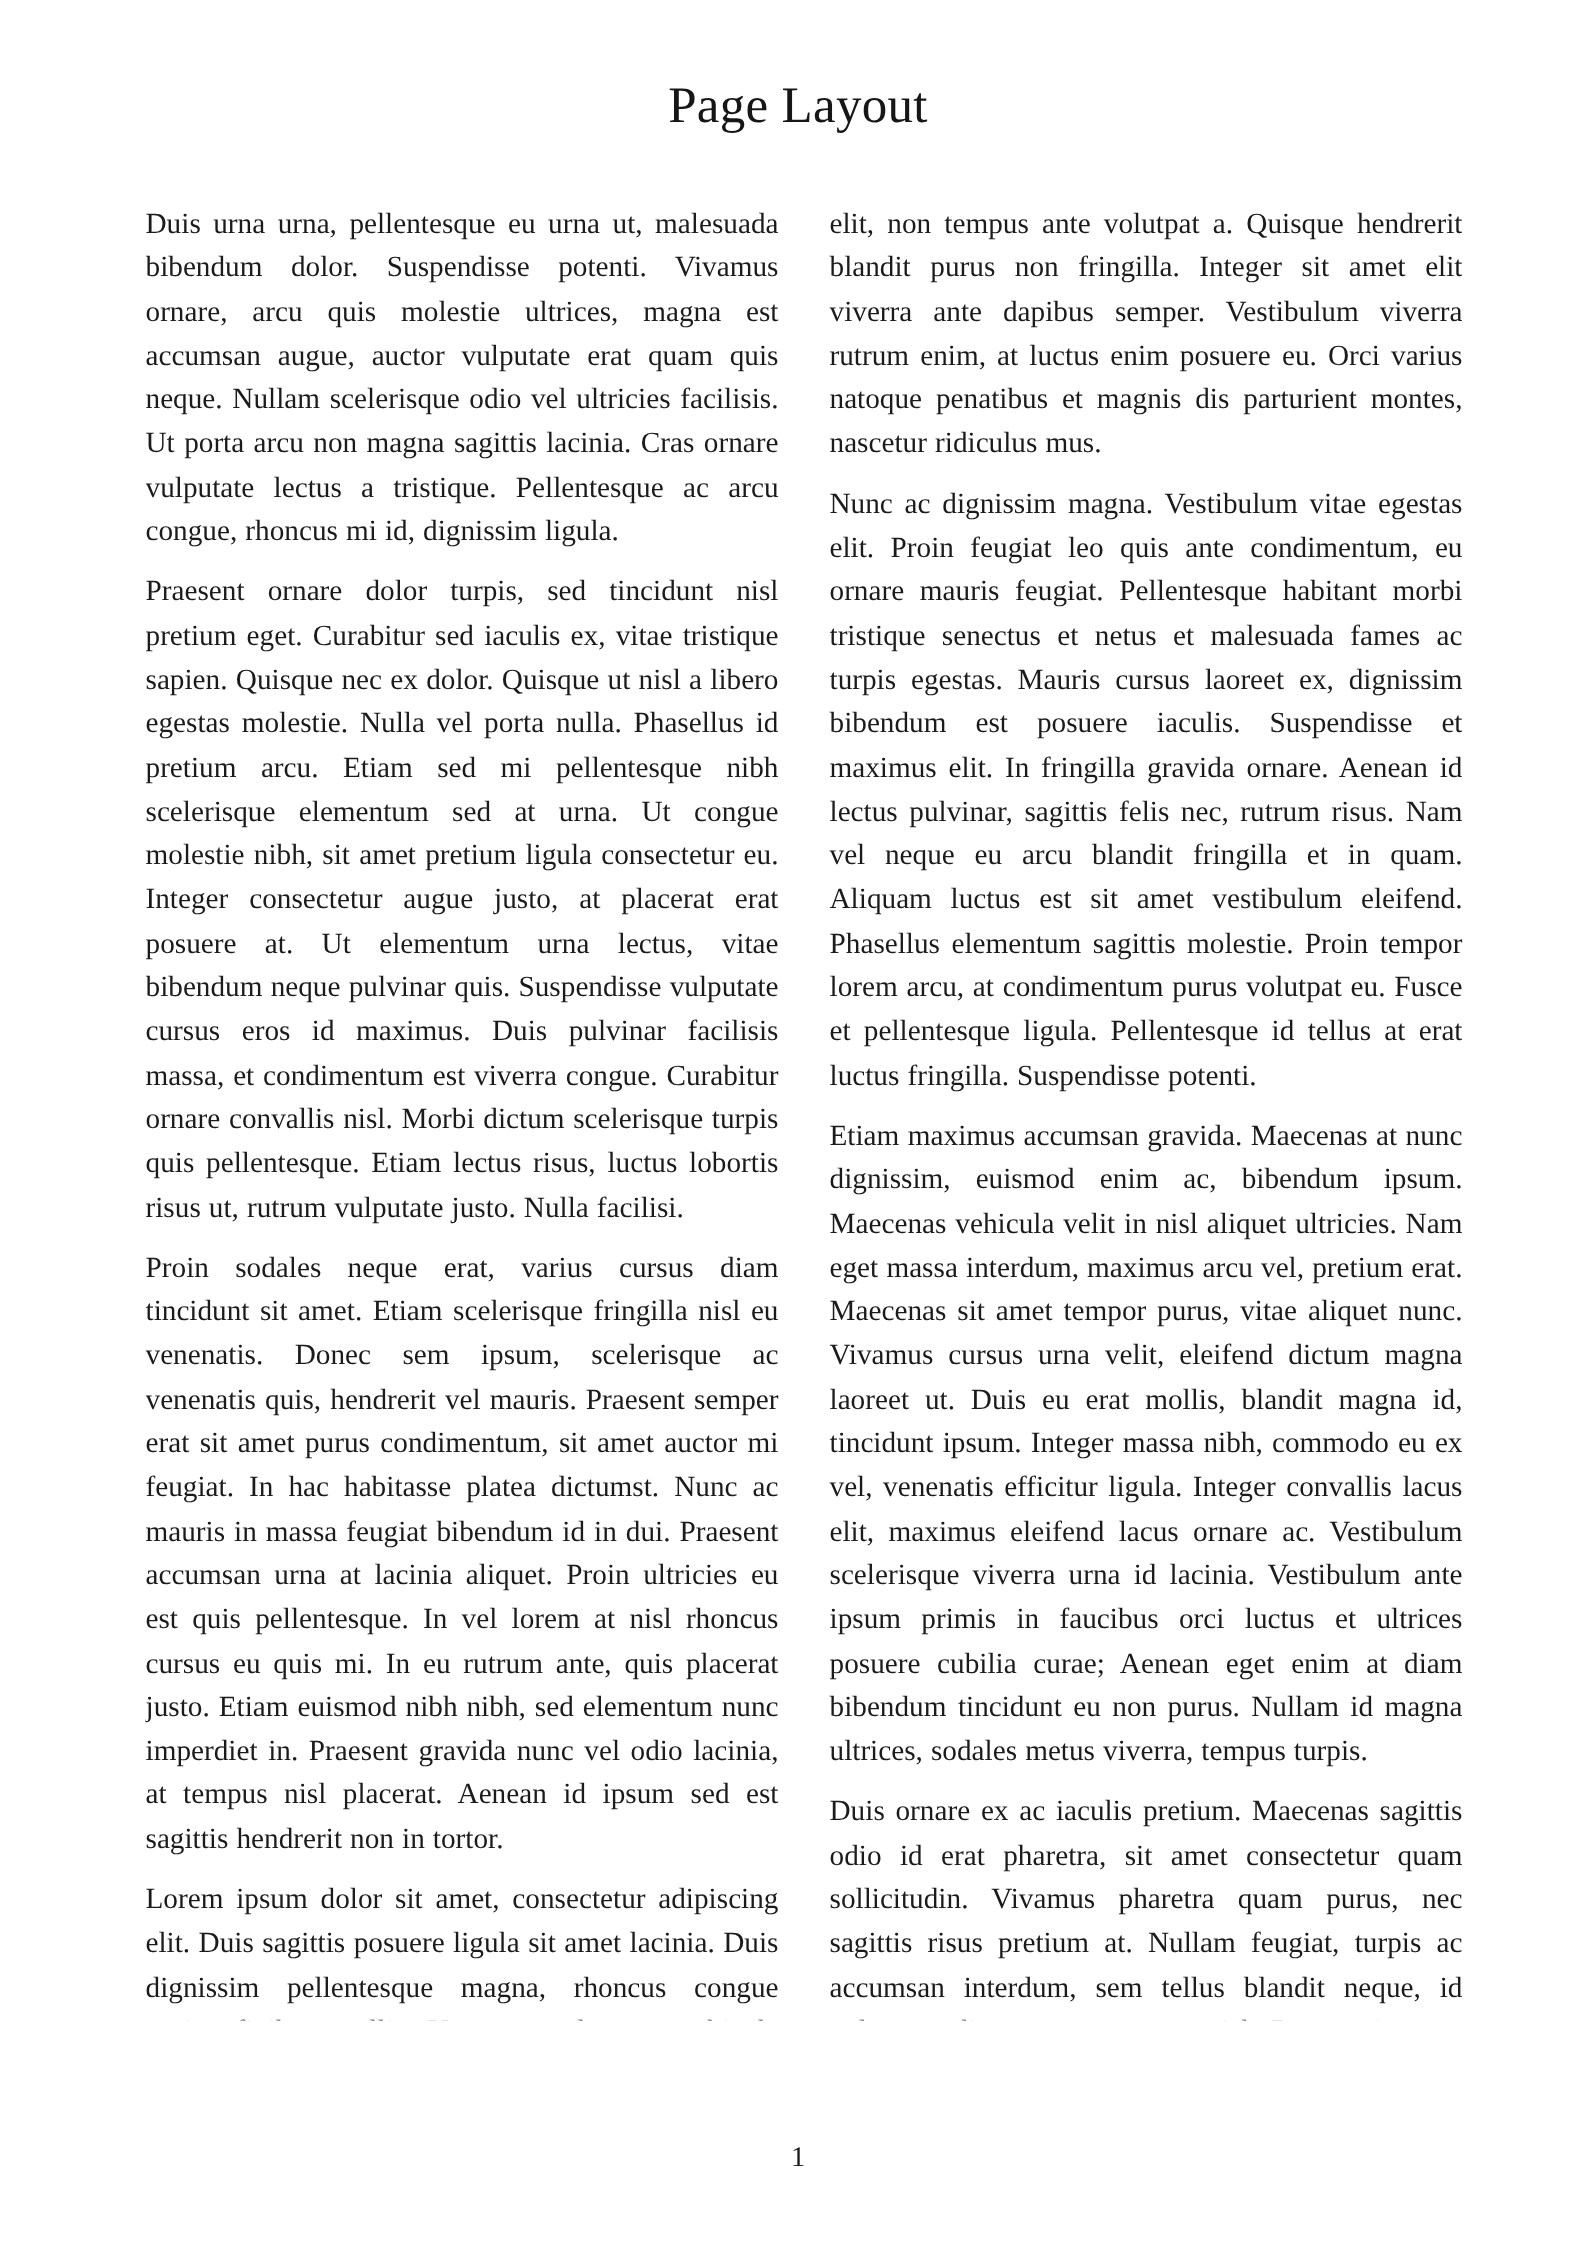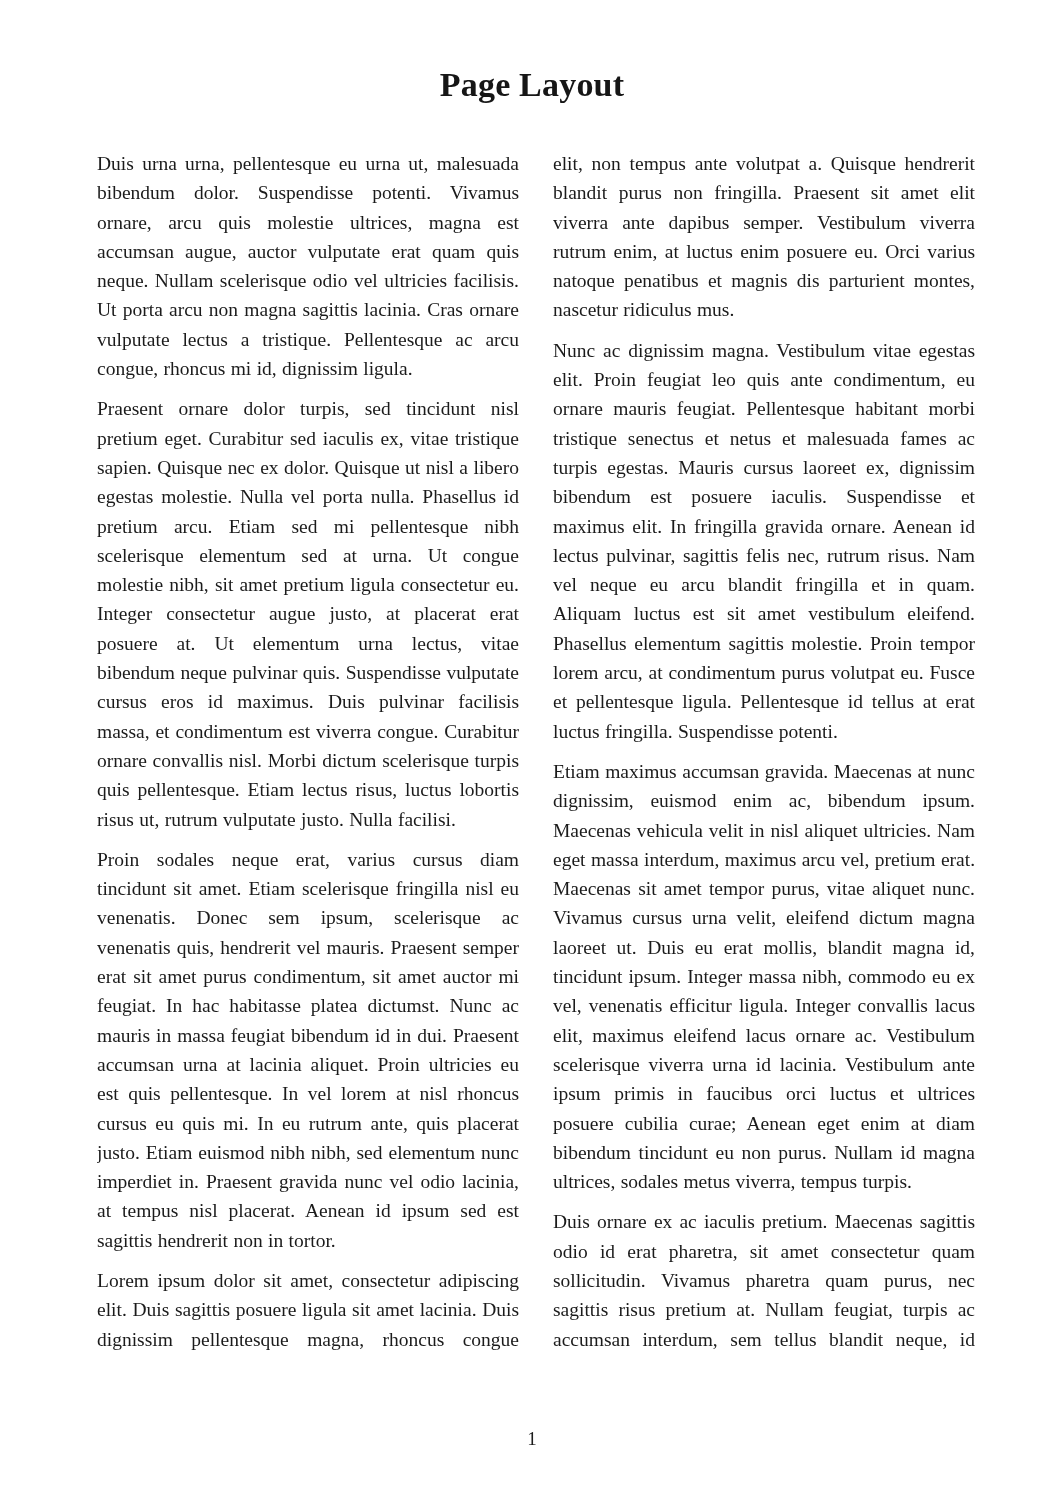--- a/index.html
+++ b/index.html
@@ -12,24 +12,24 @@
     width: 1064px;
     height: 1507px;
     background: #ffffff;
     color: #1b1b1b;
     font-family: "Liberation Serif", "DejaVu Serif", serif;
     overflow: hidden;
     box-sizing: border-box;
   }
   .title {
     margin: 0;
-    padding-top: 66px;
+    padding-top: 52px;
     text-align: center;
     font-size: 34px;
-    font-weight: 700;
+    font-weight: 400;
     letter-spacing: 0.2px;
     color: #161616;
   }
   .columns {
     display: flex;
     gap: 34px;
     margin: 45px 89px 0 97px;
     height: 1212px;
     overflow: hidden;
     justify-content: center;
@@ -70,21 +70,21 @@
   <div class="columns">
 
     <div class="col">
       <p>Duis urna urna, pellentesque eu urna ut, malesuada bibendum dolor. Suspendisse potenti. Vivamus ornare, arcu quis molestie ultrices, magna est accumsan augue, auctor vulputate erat quam quis neque. Nullam scelerisque odio vel ultricies facilisis. Ut porta arcu non magna sagittis lacinia. Cras ornare vulputate lectus a tristique. Pellentesque ac arcu congue, rhoncus mi id, dignissim ligula.</p>
       <p>Praesent ornare dolor turpis, sed tincidunt nisl pretium eget. Curabitur sed iaculis ex, vitae tristique sapien. Quisque nec ex dolor. Quisque ut nisl a libero egestas molestie. Nulla vel porta nulla. Phasellus id pretium arcu. Etiam sed mi pellentesque nibh scelerisque elementum sed at urna. Ut congue molestie nibh, sit amet pretium ligula consectetur eu. Integer consectetur augue justo, at placerat erat posuere at. Ut elementum urna lectus, vitae bibendum neque pulvinar quis. Suspendisse vulputate cursus eros id maximus. Duis pulvinar facilisis massa, et condimentum est viverra congue. Curabitur ornare convallis nisl. Morbi dictum scelerisque turpis quis pellentesque. Etiam lectus risus, luctus lobortis risus ut, rutrum vulputate justo. Nulla facilisi.</p>
       <p>Proin sodales neque erat, varius cursus diam tincidunt sit amet. Etiam scelerisque fringilla nisl eu venenatis. Donec sem ipsum, scelerisque ac venenatis quis, hendrerit vel mauris. Praesent semper erat sit amet purus condimentum, sit amet auctor mi feugiat. In hac habitasse platea dictumst. Nunc ac mauris in massa feugiat bibendum id in dui. Praesent accumsan urna at lacinia aliquet. Proin ultricies eu est quis pellentesque. In vel lorem at nisl rhoncus cursus eu quis mi. In eu rutrum ante, quis placerat justo. Etiam euismod nibh nibh, sed elementum nunc imperdiet in. Praesent gravida nunc vel odio lacinia, at tempus nisl placerat. Aenean id ipsum sed est sagittis hendrerit non in tortor.</p>
       <p>Lorem ipsum dolor sit amet, consectetur adipiscing elit. Duis sagittis posuere ligula sit amet lacinia. Duis dignissim pellentesque magna, rhoncus congue sapien finibus mollis. Ut eu sem laoreet, vehicula ipsum in, convallis erat. Vestibulum magna sem, blandit pulvinar augue sit amet, auctor malesuada sapien. Nullam faucibus leo eget eros hendrerit, non laoreet ipsum lacinia. Curabitur cursus diam</p>
     </div>
 
     <div class="col">
-      <p>elit, non tempus ante volutpat a. Quisque hendrerit blandit purus non fringilla. Praesent sit amet elit viverra ante dapibus semper. Vestibulum viverra rutrum enim, at luctus enim posuere eu. Orci varius natoque penatibus et magnis dis parturient montes, nascetur ridiculus mus.</p>
+      <p>elit, non tempus ante volutpat a. Quisque hendrerit blandit purus non fringilla. Integer sit amet elit viverra ante dapibus semper. Vestibulum viverra rutrum enim, at luctus enim posuere eu. Orci varius natoque penatibus et magnis dis parturient montes, nascetur ridiculus mus.</p>
       <p>Nunc ac dignissim magna. Vestibulum vitae egestas elit. Proin feugiat leo quis ante condimentum, eu ornare mauris feugiat. Pellentesque habitant morbi tristique senectus et netus et malesuada fames ac turpis egestas. Mauris cursus laoreet ex, dignissim bibendum est posuere iaculis. Suspendisse et maximus elit. In fringilla gravida ornare. Aenean id lectus pulvinar, sagittis felis nec, rutrum risus. Nam vel neque eu arcu blandit fringilla et in quam. Aliquam luctus est sit amet vestibulum eleifend. Phasellus elementum sagittis molestie. Proin tempor lorem arcu, at condimentum purus volutpat eu. Fusce et pellentesque ligula. Pellentesque id tellus at erat luctus fringilla. Suspendisse potenti.</p>
       <p>Etiam maximus accumsan gravida. Maecenas at nunc dignissim, euismod enim ac, bibendum ipsum. Maecenas vehicula velit in nisl aliquet ultricies. Nam eget massa interdum, maximus arcu vel, pretium erat. Maecenas sit amet tempor purus, vitae aliquet nunc. Vivamus cursus urna velit, eleifend dictum magna laoreet ut. Duis eu erat mollis, blandit magna id, tincidunt ipsum. Integer massa nibh, commodo eu ex vel, venenatis efficitur ligula. Integer convallis lacus elit, maximus eleifend lacus ornare ac. Vestibulum scelerisque viverra urna id lacinia. Vestibulum ante ipsum primis in faucibus orci luctus et ultrices posuere cubilia curae; Aenean eget enim at diam bibendum tincidunt eu non purus. Nullam id magna ultrices, sodales metus viverra, tempus turpis.</p>
       <p>Duis ornare ex ac iaculis pretium. Maecenas sagittis odio id erat pharetra, sit amet consectetur quam sollicitudin. Vivamus pharetra quam purus, nec sagittis risus pretium at. Nullam feugiat, turpis ac accumsan interdum, sem tellus blandit neque, id vulputate diam quam semper nisl. Donec sit amet enim at neque porttitor aliquet. Phasellus facilisis nulla eget placerat eleifend. Vestibulum non egestas eros, eget lobortis ipsum. Nulla rutrum massa eget enim aliquam, id porttitor erat luctus. Nunc sagittis quis</p>
     </div>
 
   </div>
 
   <div class="footer">1</div>
 
 </div>

